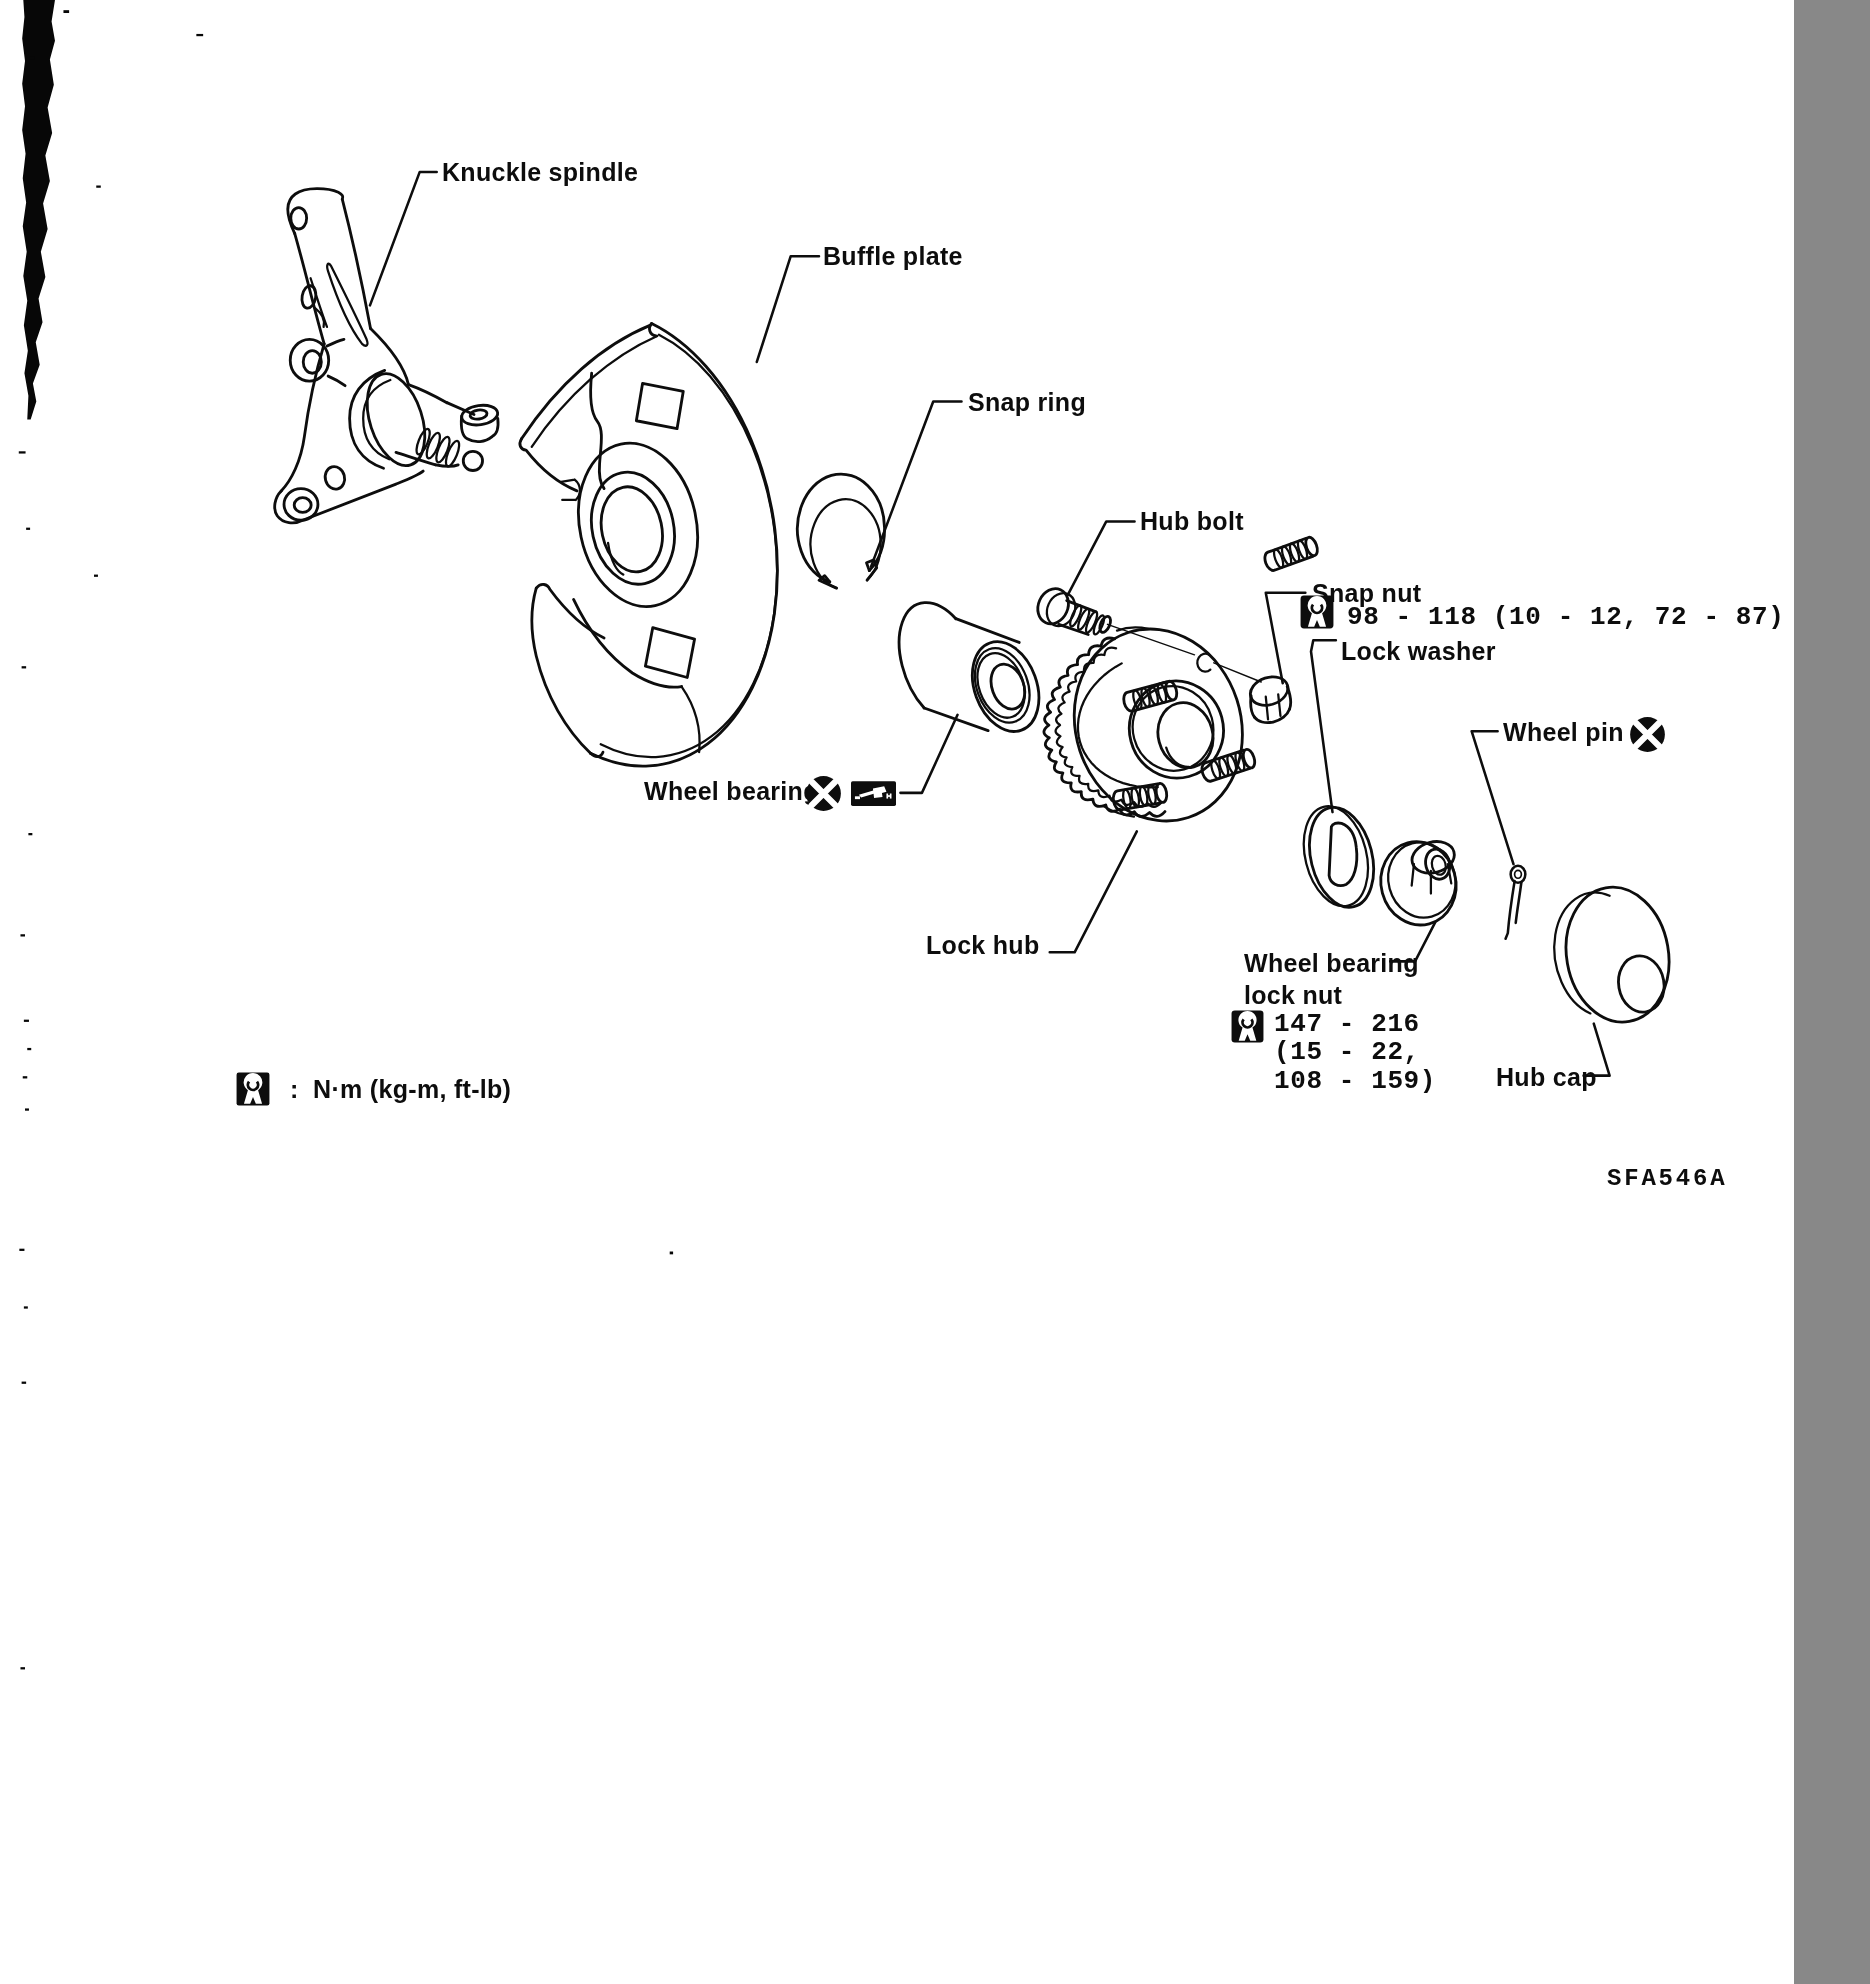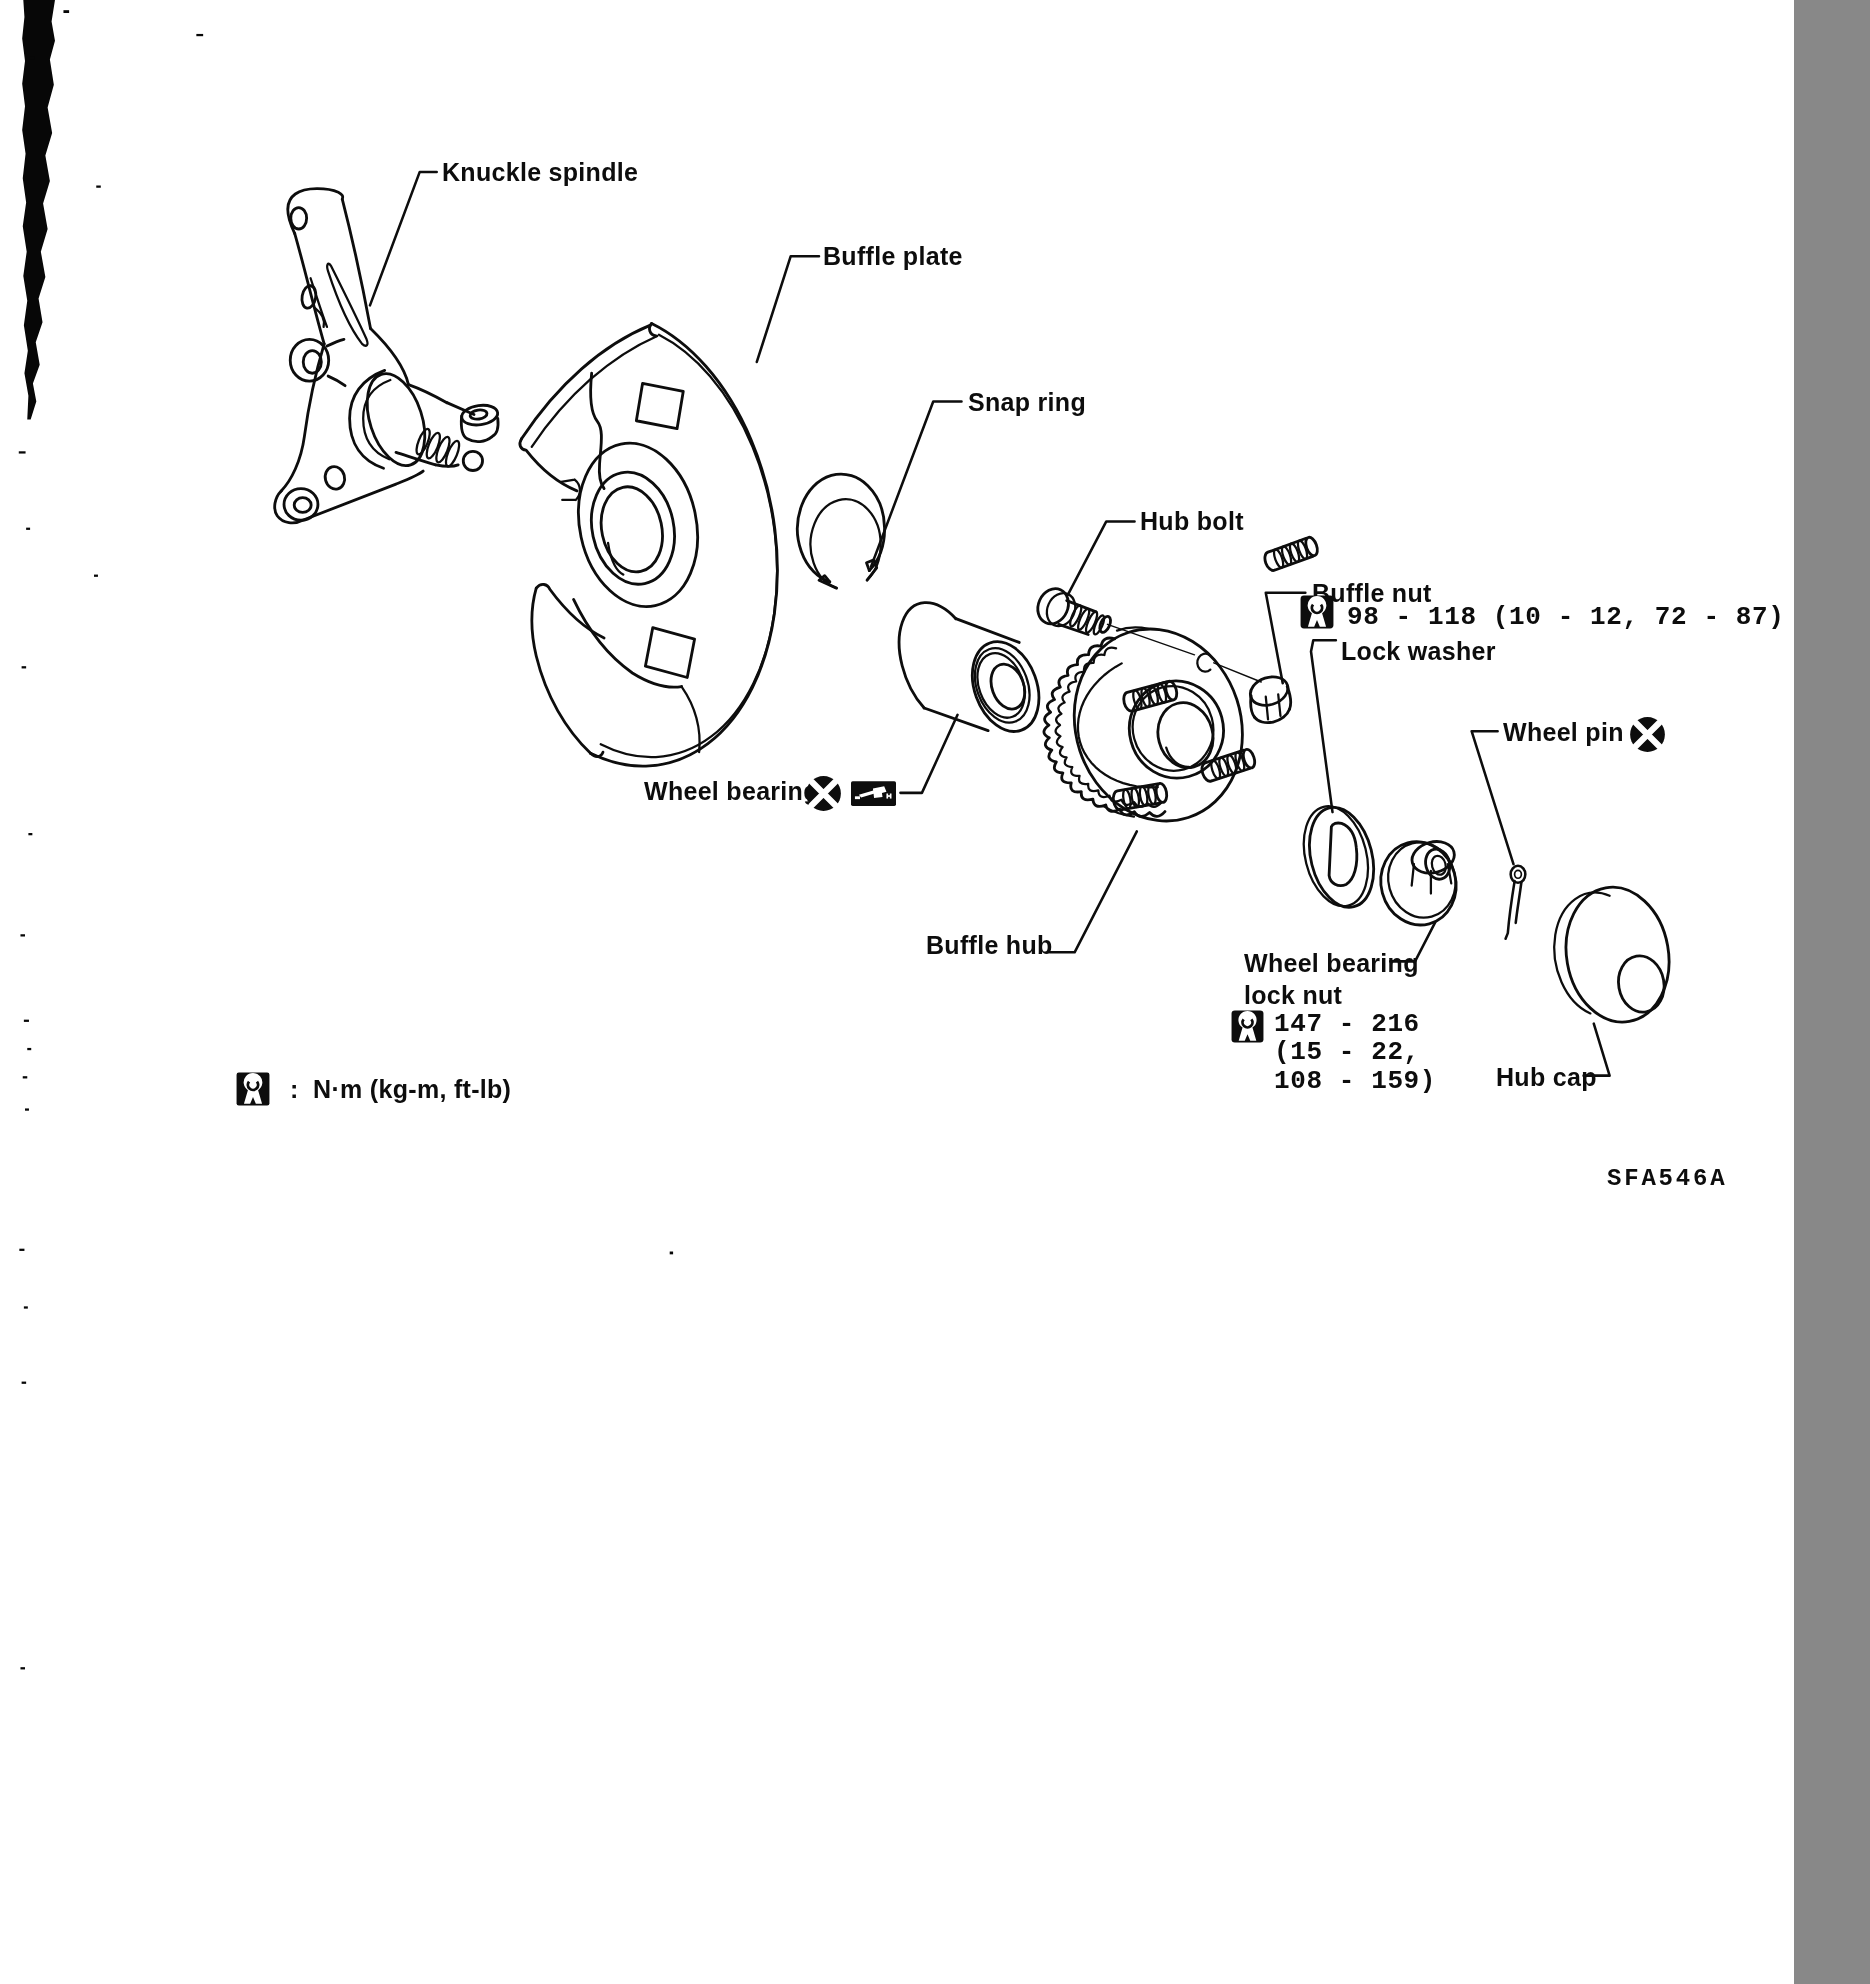--- a/index.html
+++ b/index.html
@@ -225,21 +225,21 @@
       <path d="M1856,1684 L1900,1684 L2010,1470"></path>
       <path d="M2458,1700 L2502,1700 L2538,1630"></path>
       <path d="M2800,1902 L2846,1902 L2818,1810"></path>
     </g>
   </svg>
 
   <div class="lbl" style="left:442px;top:159px">Knuckle spindle</div>
   <div class="lbl" style="left:823px;top:243px">Buffle plate</div>
   <div class="lbl" style="left:968px;top:389px">Snap ring</div>
   <div class="lbl" style="left:1140px;top:508px">Hub bolt</div>
-  <div class="lbl" style="left:1312px;top:580px">Buffle nut</div>
+  <div class="lbl" style="left:1312px;top:580px">Snap nut</div>
 
   <span class="icon" style="left:1300px;top:595px;width:34px;height:34px">
     <svg viewBox="0 0 60 60">
         <rect x="1" y="1" width="58" height="58" rx="6" fill="#0d0d0d"></rect>
       <path d="M14,56 L21,32 A16.5,16.5 0 1 1 39,32 L46,56 L35,56 L30,44 L25,56 Z" fill="#fff"></path>
       <path d="M23,17 A9,9 0 1 0 37,17" stroke="#0d0d0d" stroke-width="5" fill="none"></path>
       </svg>
   </span>
   <div class="lbl tval" style="left:1347px;top:604px">98 - 118 (10 - 12, 72 - 87)</div>
 
@@ -265,21 +265,21 @@
         <rect x="0" y="0" width="80" height="44" rx="3" fill="#0d0d0d"></rect>
       <rect x="7" y="27" width="9" height="5" fill="#fff"></rect>
       <path d="M14,24 L41,16 L45,21 L18,29 Z" fill="#fff"></path>
       <path d="M39,13 L59,9 L63,19 L55,21 L56,28 L41,30 Z" fill="#fff"></path>
       <rect x="63" y="22" width="3" height="9" fill="#fff"></rect>
         <rect x="69" y="22" width="3" height="9" fill="#fff"></rect>
       <rect x="64" y="25" width="7" height="3" fill="#fff"></rect>
       </svg>
   </span>
 
-  <div class="lbl" style="left:926px;top:932px">Buffle hub</div>
+  <div class="lbl" style="left:926px;top:932px">Lock hub</div>
 
   <div class="lbl" style="left:1244px;top:950px">Wheel bearing</div>
   <div class="lbl" style="left:1244px;top:982px">lock nut</div>
 
   <span class="icon" style="left:1231px;top:1010px;width:33px;height:33px">
     <svg viewBox="0 0 60 60">
         <rect x="1" y="1" width="58" height="58" rx="6" fill="#0d0d0d"></rect>
       <path d="M14,56 L21,32 A16.5,16.5 0 1 1 39,32 L46,56 L35,56 L30,44 L25,56 Z" fill="#fff"></path>
       <path d="M23,17 A9,9 0 1 0 37,17" stroke="#0d0d0d" stroke-width="5" fill="none"></path>
       </svg>

